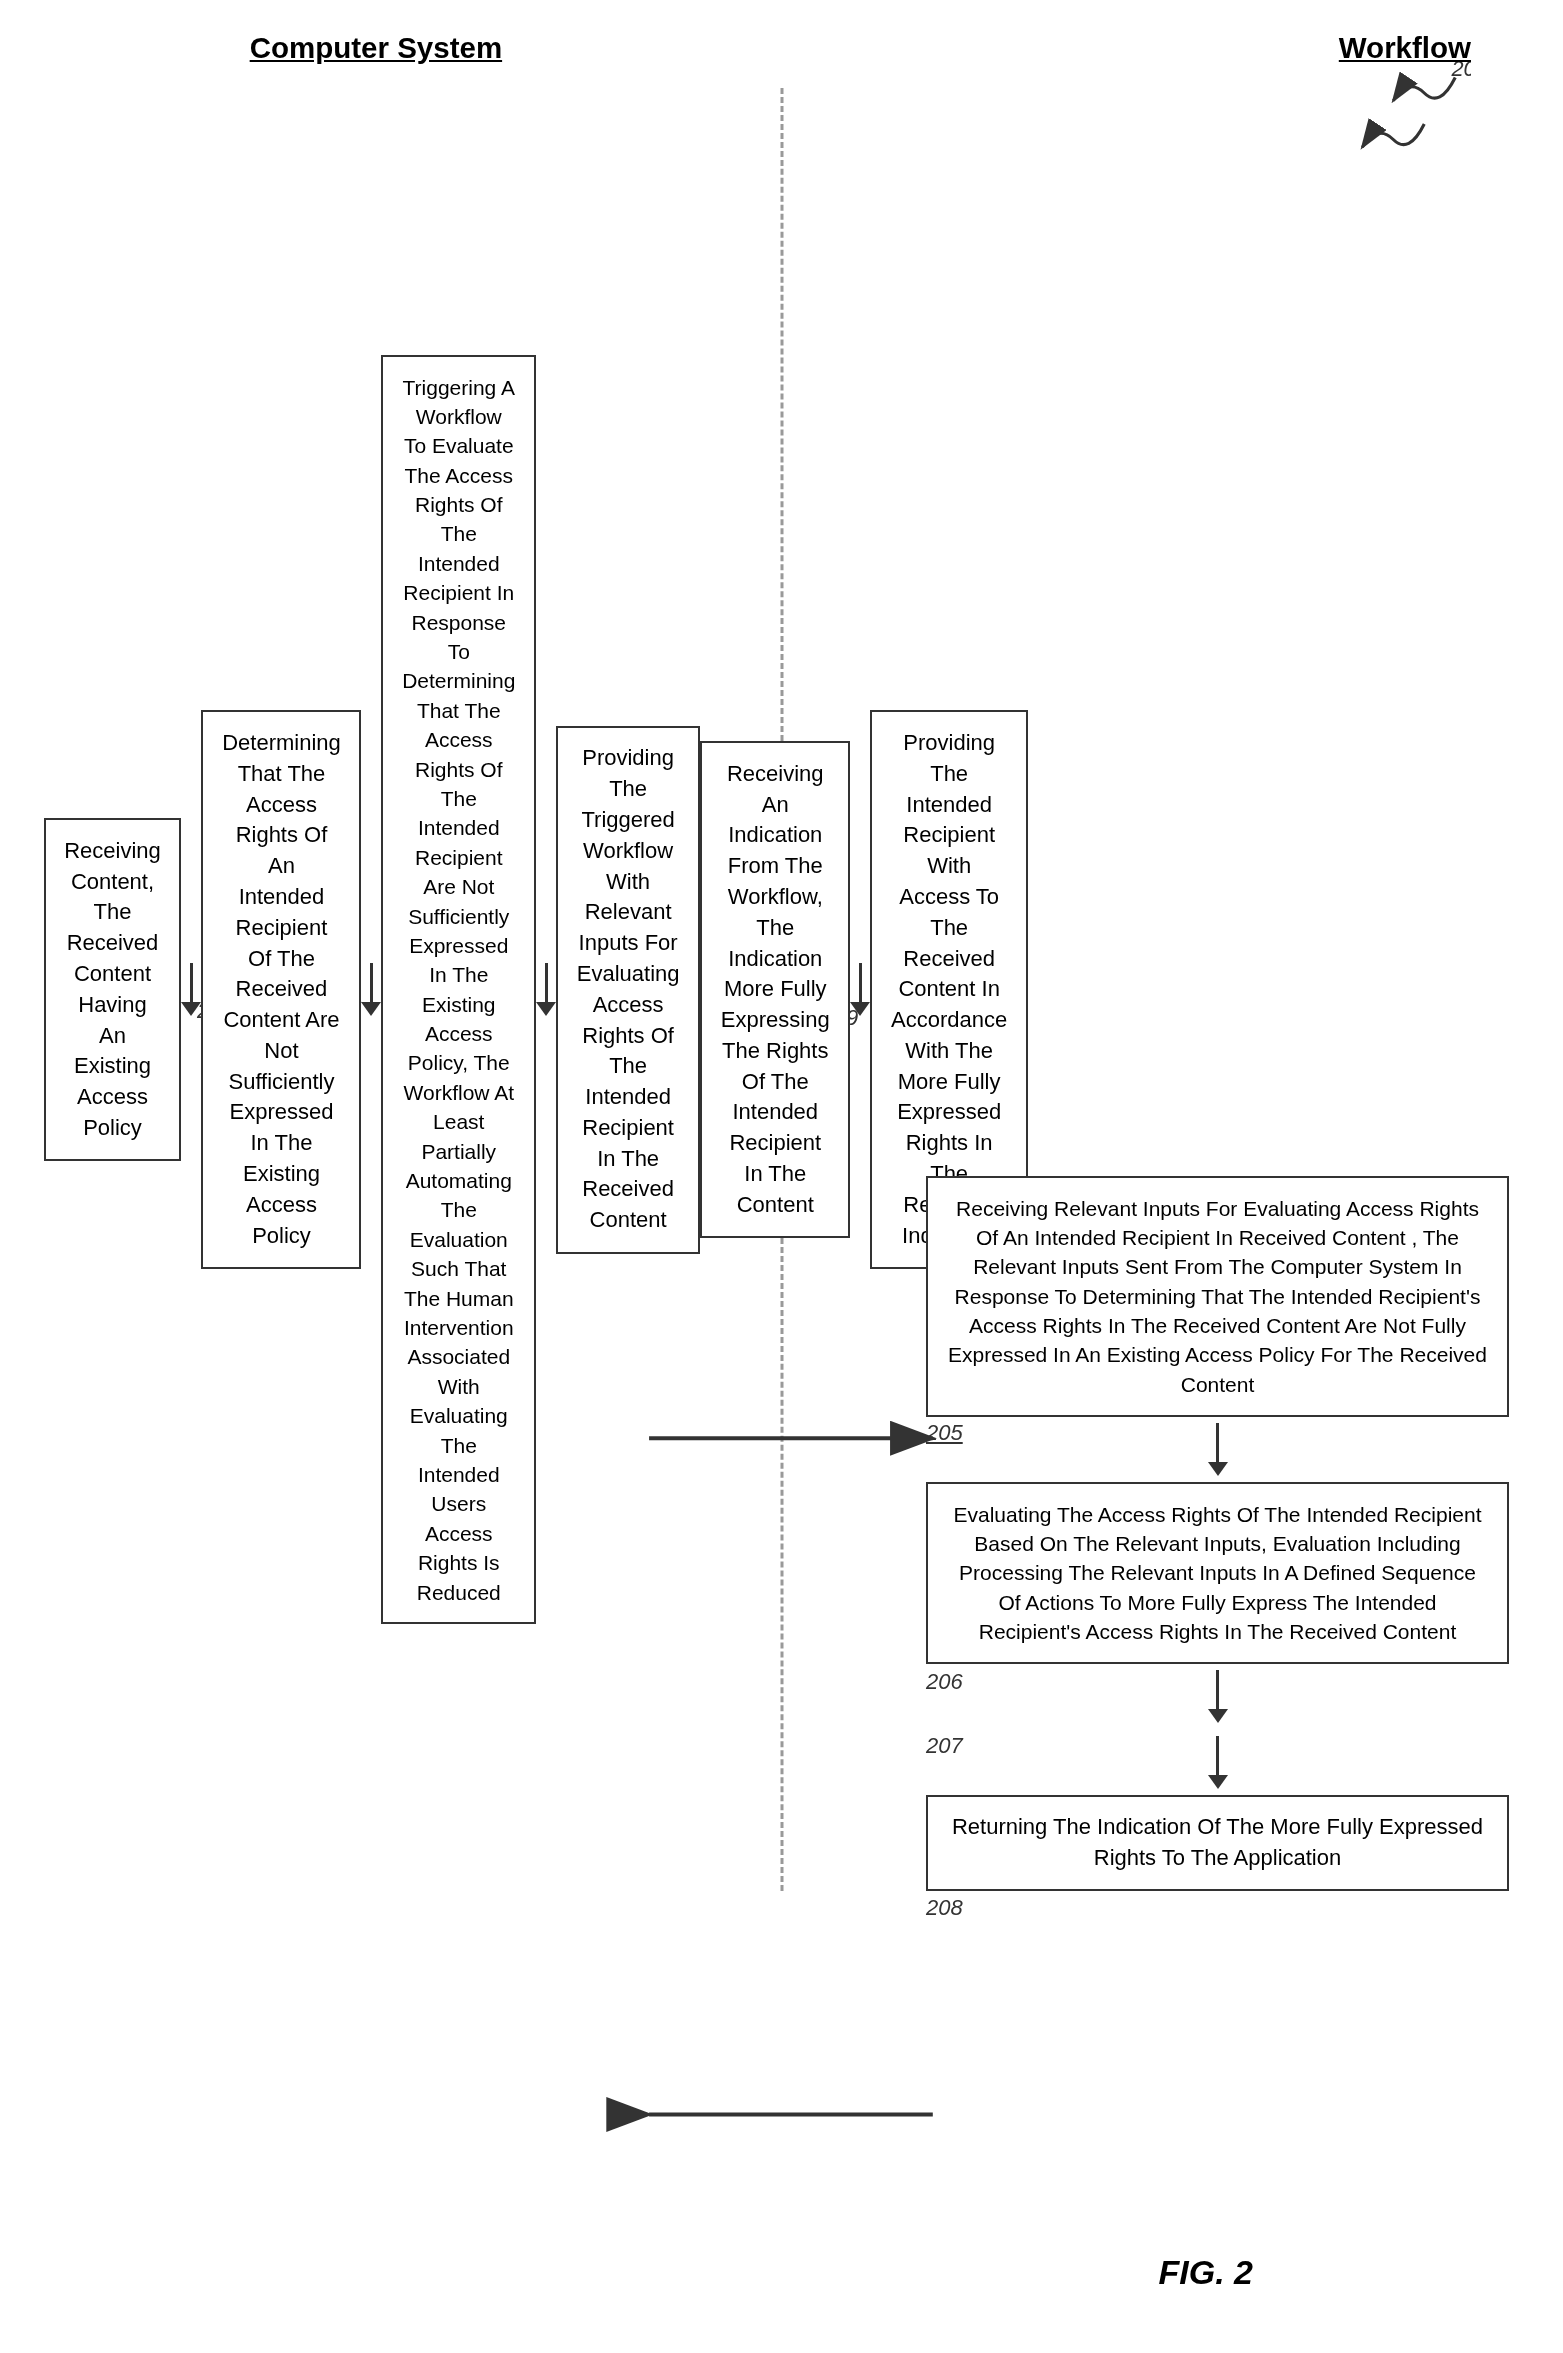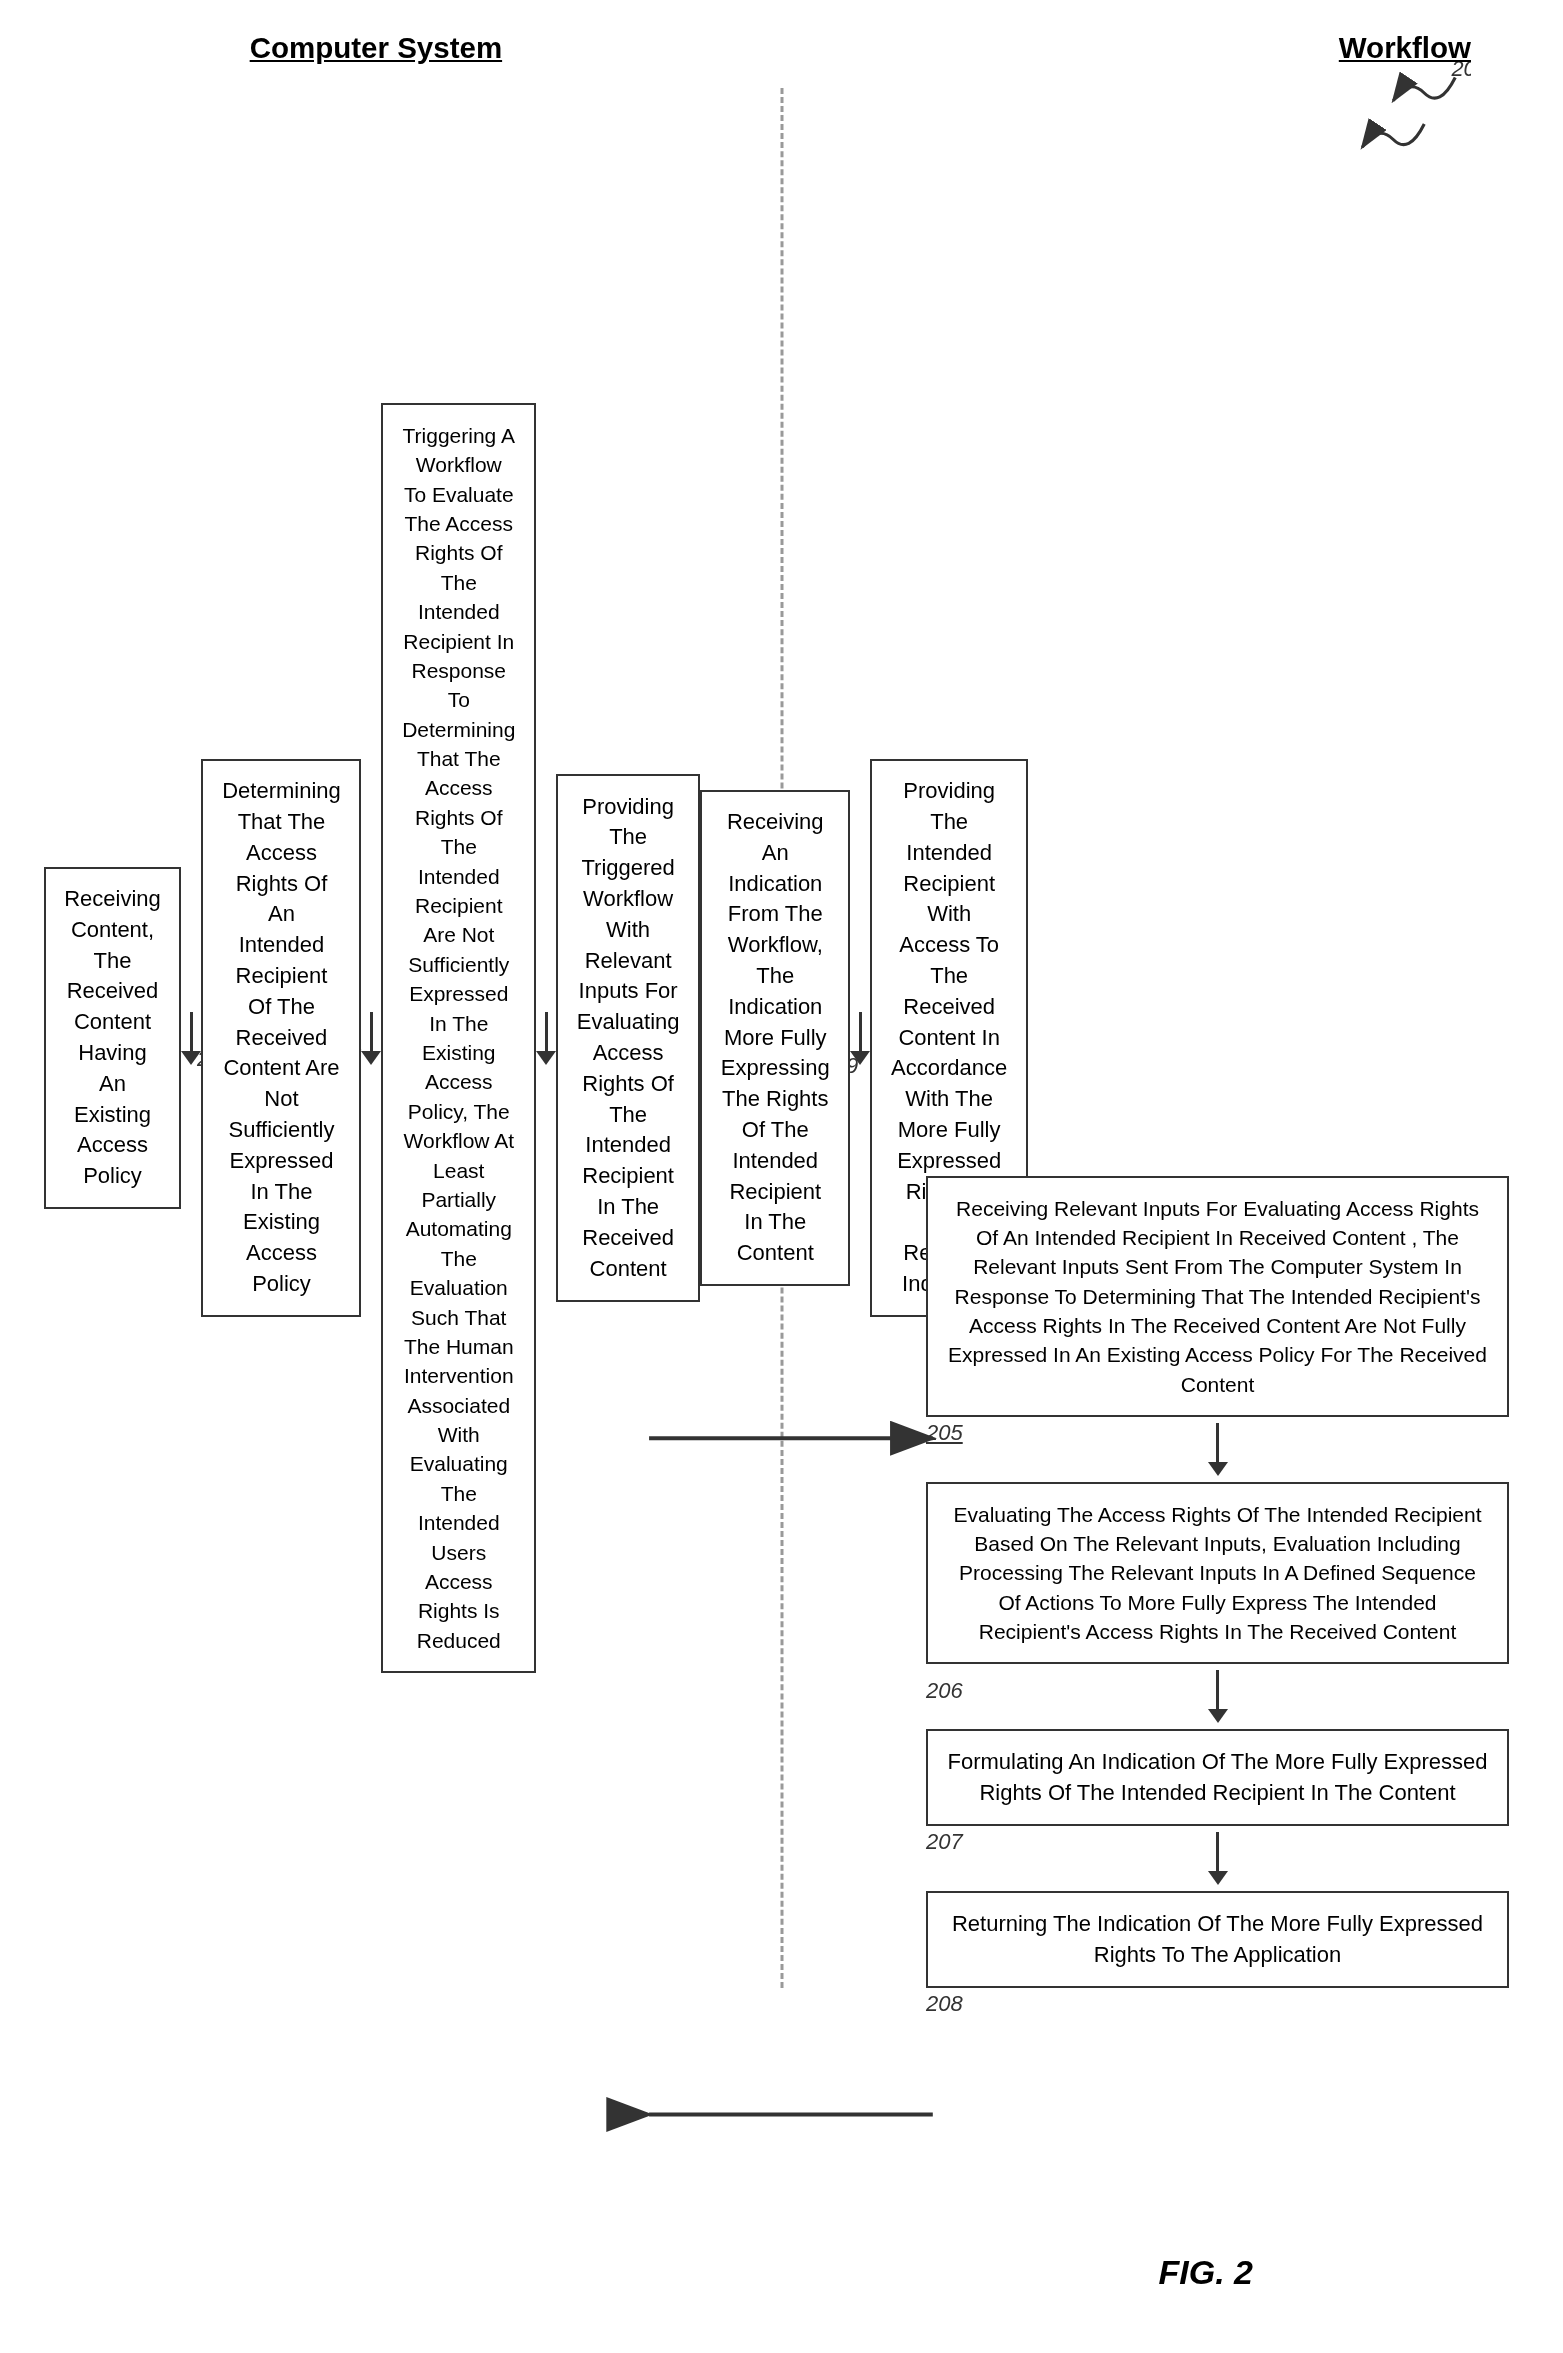--- a/index.html
+++ b/index.html
@@ -213,29 +213,28 @@
         <span class="ref-label" style="position:absolute; left:0px; top:3.1px;text-decoration:underline;">205</span>
       </div>
 
       <div class="v-arrow" style="margin: 6.2px 0;">
         <div class="v-line" style="height:39px;"></div>
         <div class="v-arrowhead"></div>
       </div>
 
       <div class="flow-box" style="font-size:21px;">Evaluating The Access Rights Of The Intended Recipient Based On The Relevant Inputs, Evaluation Including Processing The Relevant Inputs In A Defined Sequence Of Actions To More Fully Express The Intended Recipient's Access Rights In The Received Content</div>
       <div style="position:relative; width:583px;">
-        <span class="ref-label" style="position:absolute; left:0px; top:14px;">206</span>
-      </div>
-
-      <div class="v-arrow" style="margin: 6.2px 0;">
-        <div class="v-line" style="height:39px;"></div>
-        <div class="v-arrowhead"></div>
-      </div>
-
-      <div class="flow-box" style="font-size:22px;">Formulating An Indication Of The More Fully Expressed Rights Of The Intended Recipient In The Content</div>
+        <span class="ref-label" style="position:absolute; left:0px; top:5px;">206</span>
+      </div>
+
+      <div class="v-arrow" style="margin: 6.2px 0;">
+        <div class="v-line" style="height:39px;"></div>
+        <div class="v-arrowhead"></div>
+      </div>
+
       <div style="position:relative; width:583px;">
         <span class="ref-label" style="position:absolute; left:0px; top:3.1px;">207</span>
       </div>
 
       <div class="v-arrow" style="margin: 6.2px 0;">
         <div class="v-line" style="height:39px;"></div>
         <div class="v-arrowhead"></div>
       </div>
 
       <div class="flow-box" style="font-size:22px;">Returning The Indication Of The More Fully Expressed Rights To The Application</div>

